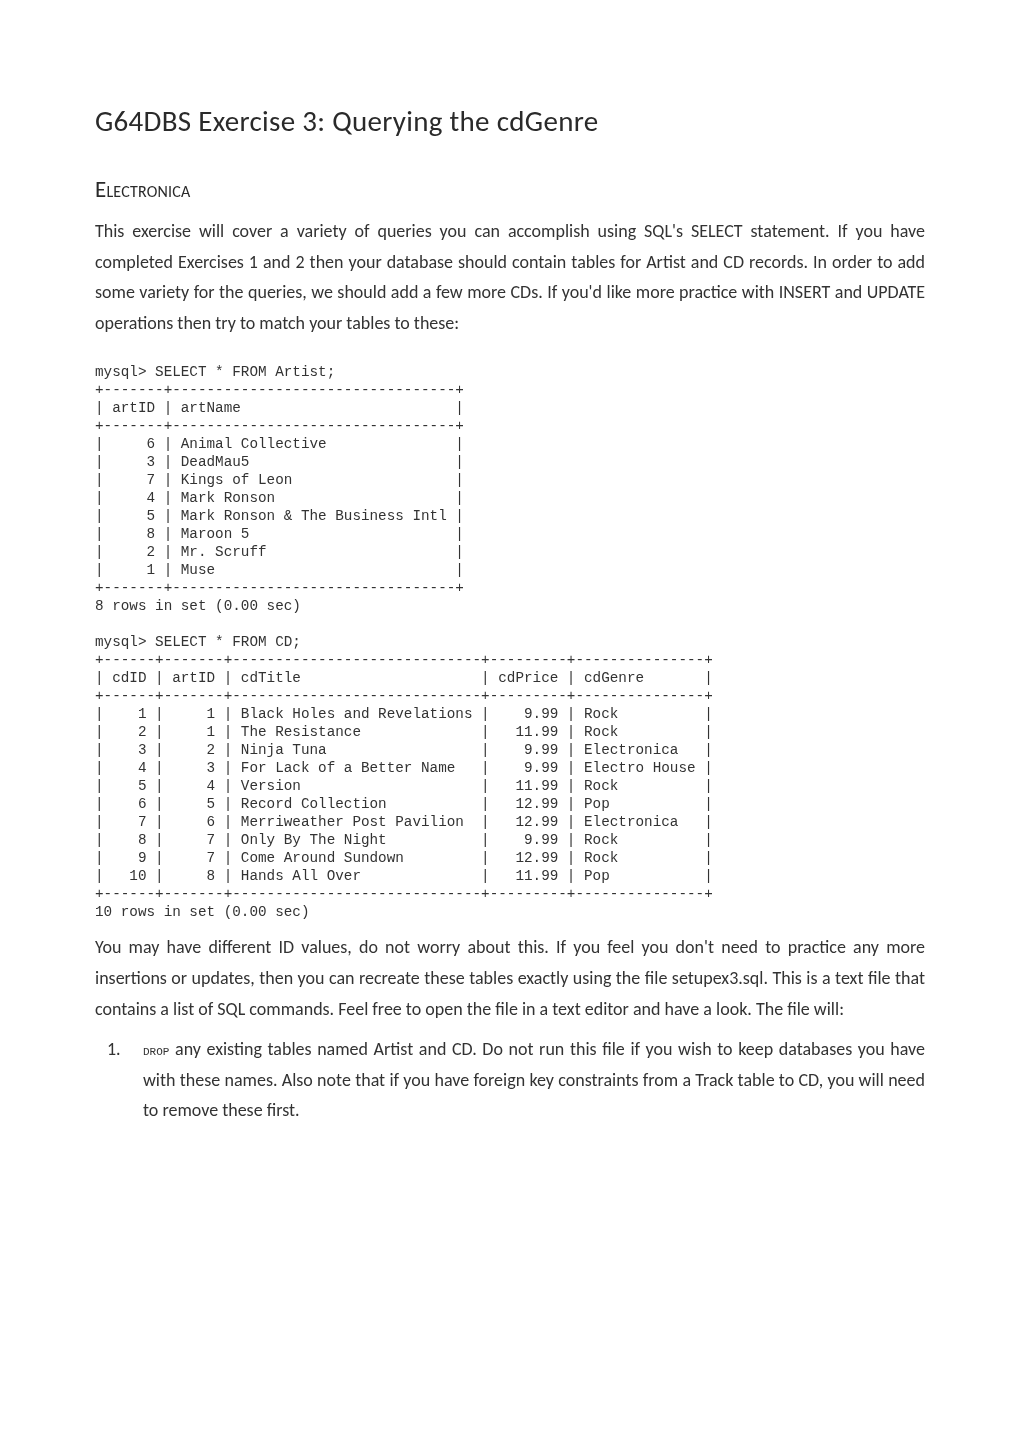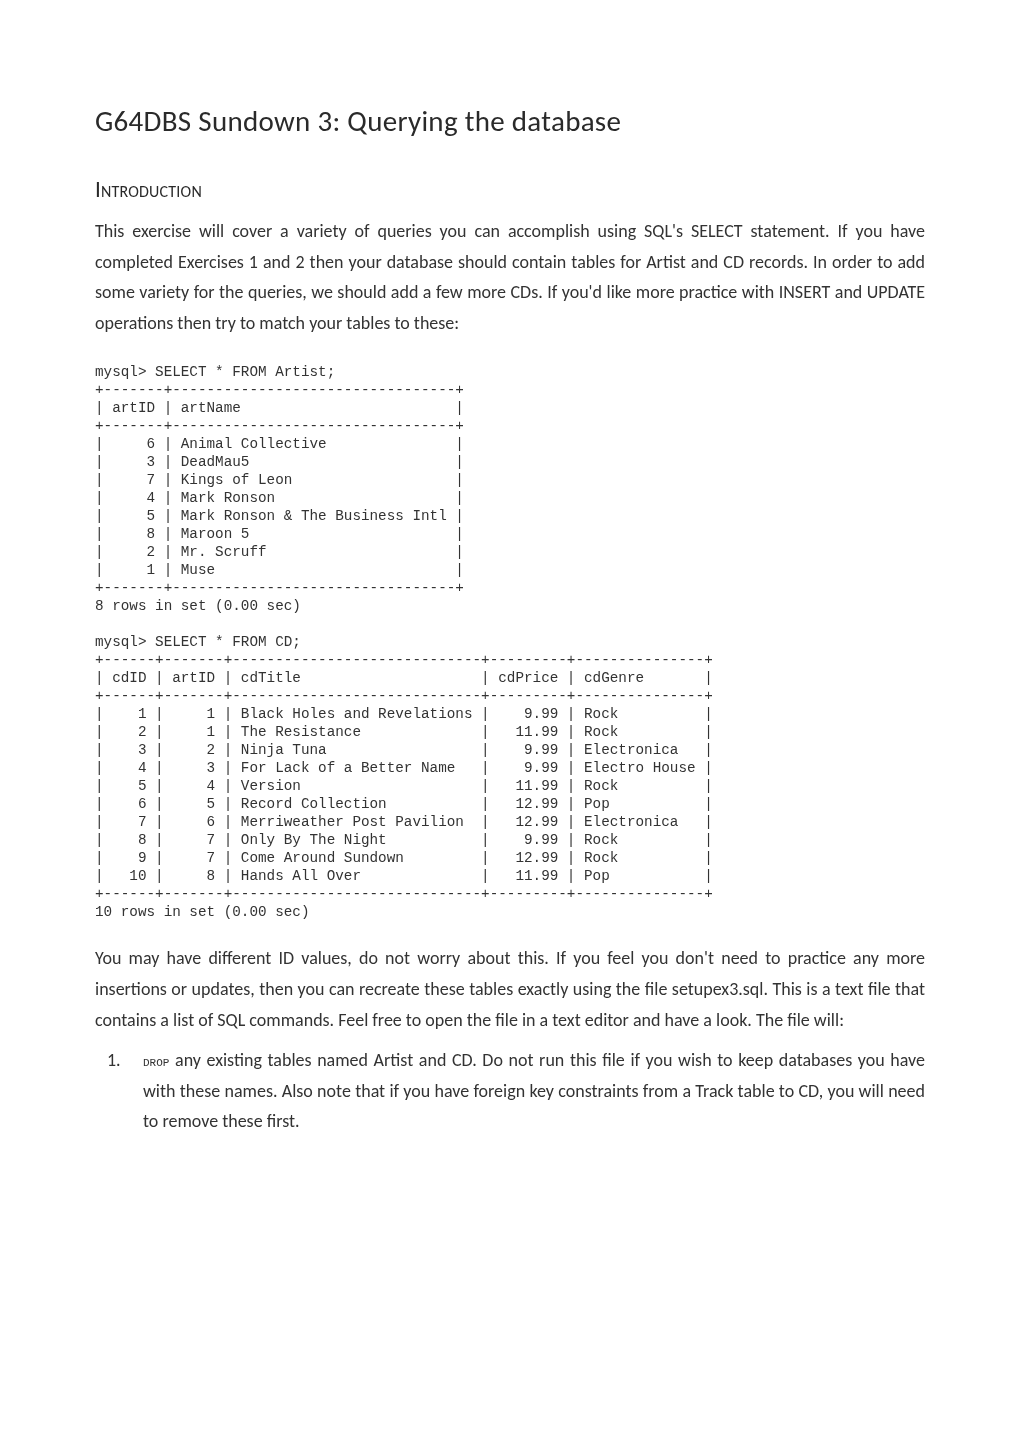--- a/index.html
+++ b/index.html
@@ -34,21 +34,21 @@
       text-align: justify;
       margin-bottom: 25px;
       line-height: 1.7;
     }
     pre.terminal {
       font-family: "Courier New", Courier, monospace;
       font-size: 14.3px;
       line-height: 1.26;
       white-space: pre;
       color: #333;
-      margin: 16px 0 22px 0;
+      margin: 16px 0 11px 0;
     }
     p.after-term {
       text-align: justify;
       line-height: 1.7;
     }
     ol.numlist {
       list-style: none;
       padding-left: 34px;
       margin-top: 10px;
     }
@@ -65,24 +65,24 @@
     }
     code.inline, span.mono {
       font-family: "Courier New", Courier, monospace;
       font-size: 11px;
     }
   </style>
 </head>
 <body>
 
 <h1 class="title">
-  <span>G64DBS Sundown 3: Querying the database</span>
+  <span>G64DBS Exercise 3: Querying the cdGenre</span>
 </h1>
 
-<h2 class="section">Introduction</h2>
+<h2 class="section">Electronica</h2>
 
 <p class="body">This exercise will cover a variety of queries you can accomplish using SQL's SELECT statement. If you have completed Exercises 1 and 2 then your database should contain tables for Artist and CD records. In order to add some variety for the queries, we should add a few more CDs.  If you'd like more practice with INSERT and UPDATE operations then try to match your tables to these:</p>
 
 <pre class="terminal">mysql&gt; SELECT * FROM Artist;
 +-------+---------------------------------+
 | artID | artName                         |
 +-------+---------------------------------+
 |     6 | Animal Collective               |
 |     3 | DeadMau5                        |
 |     7 | Kings of Leon                   |

